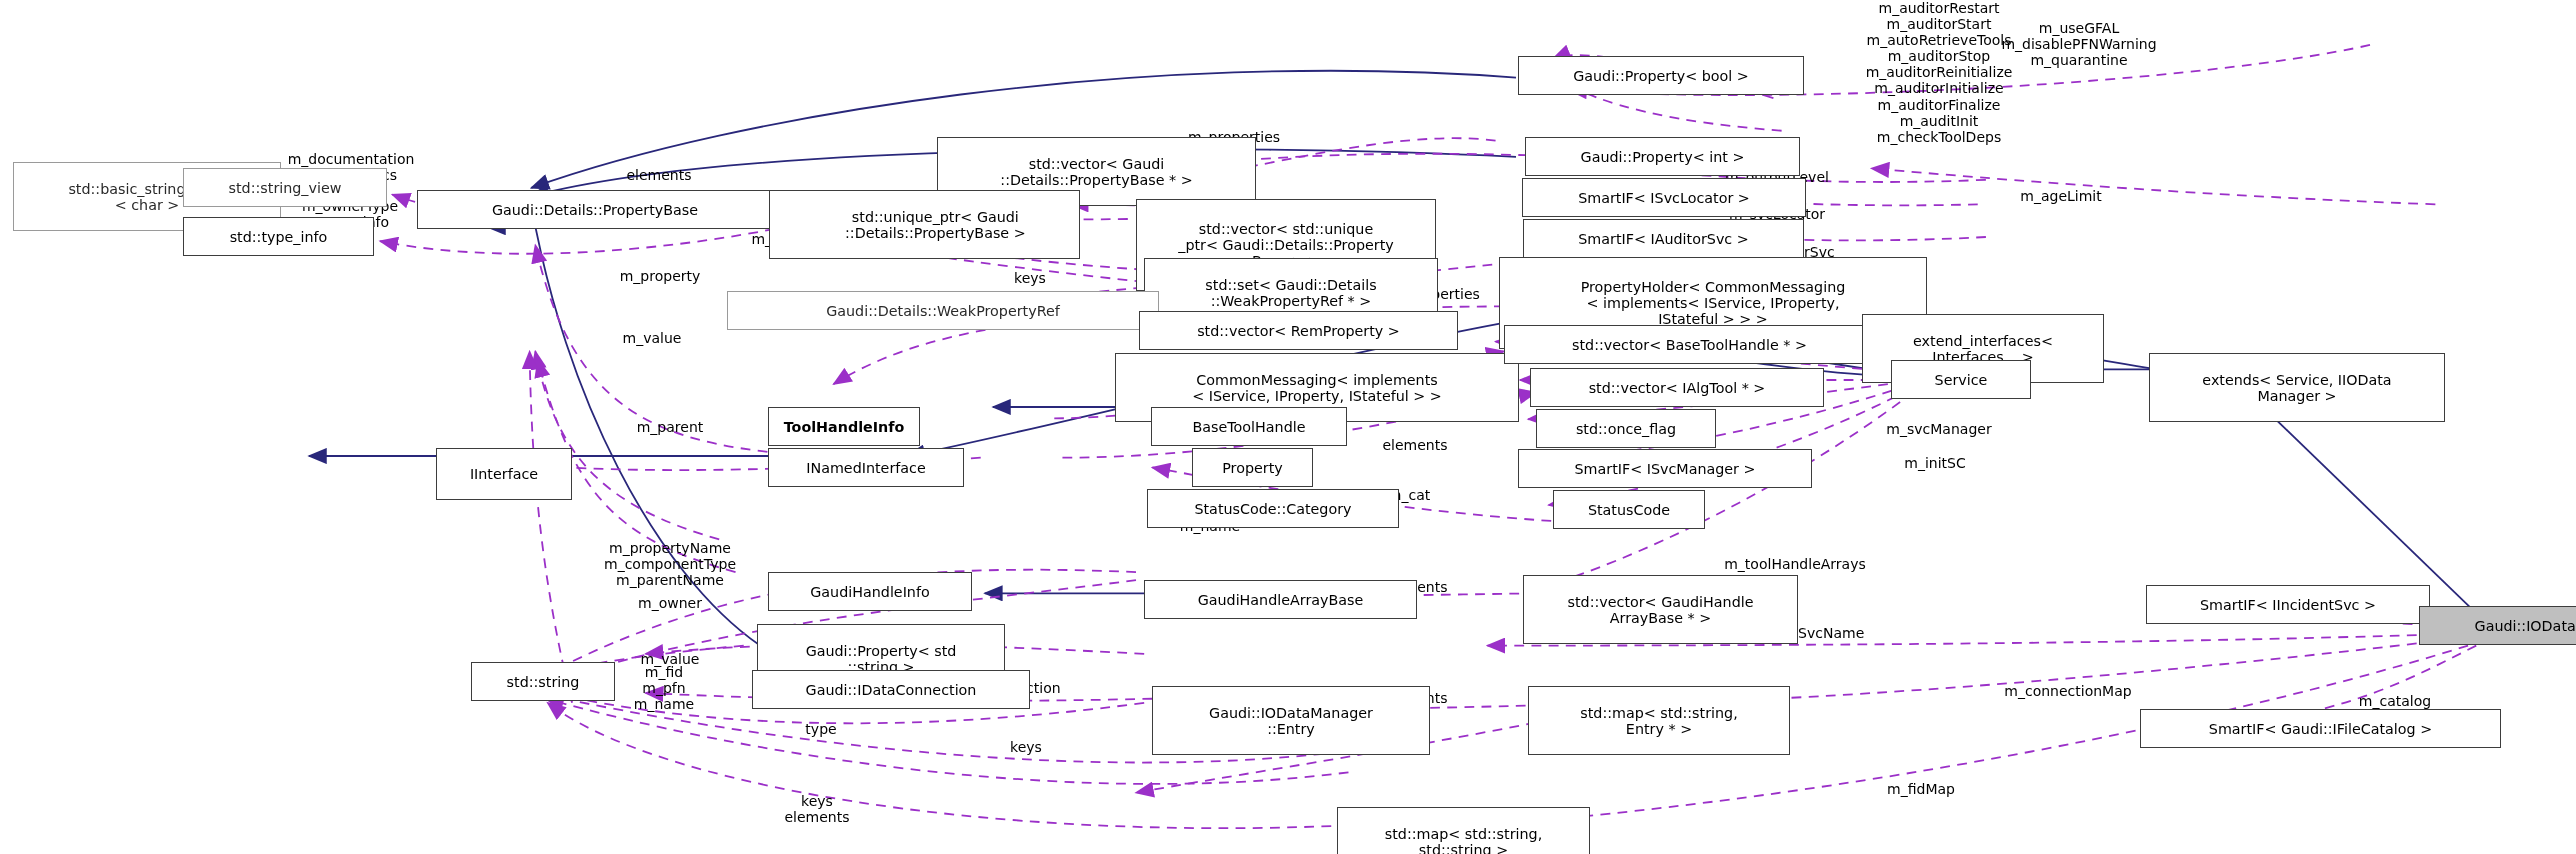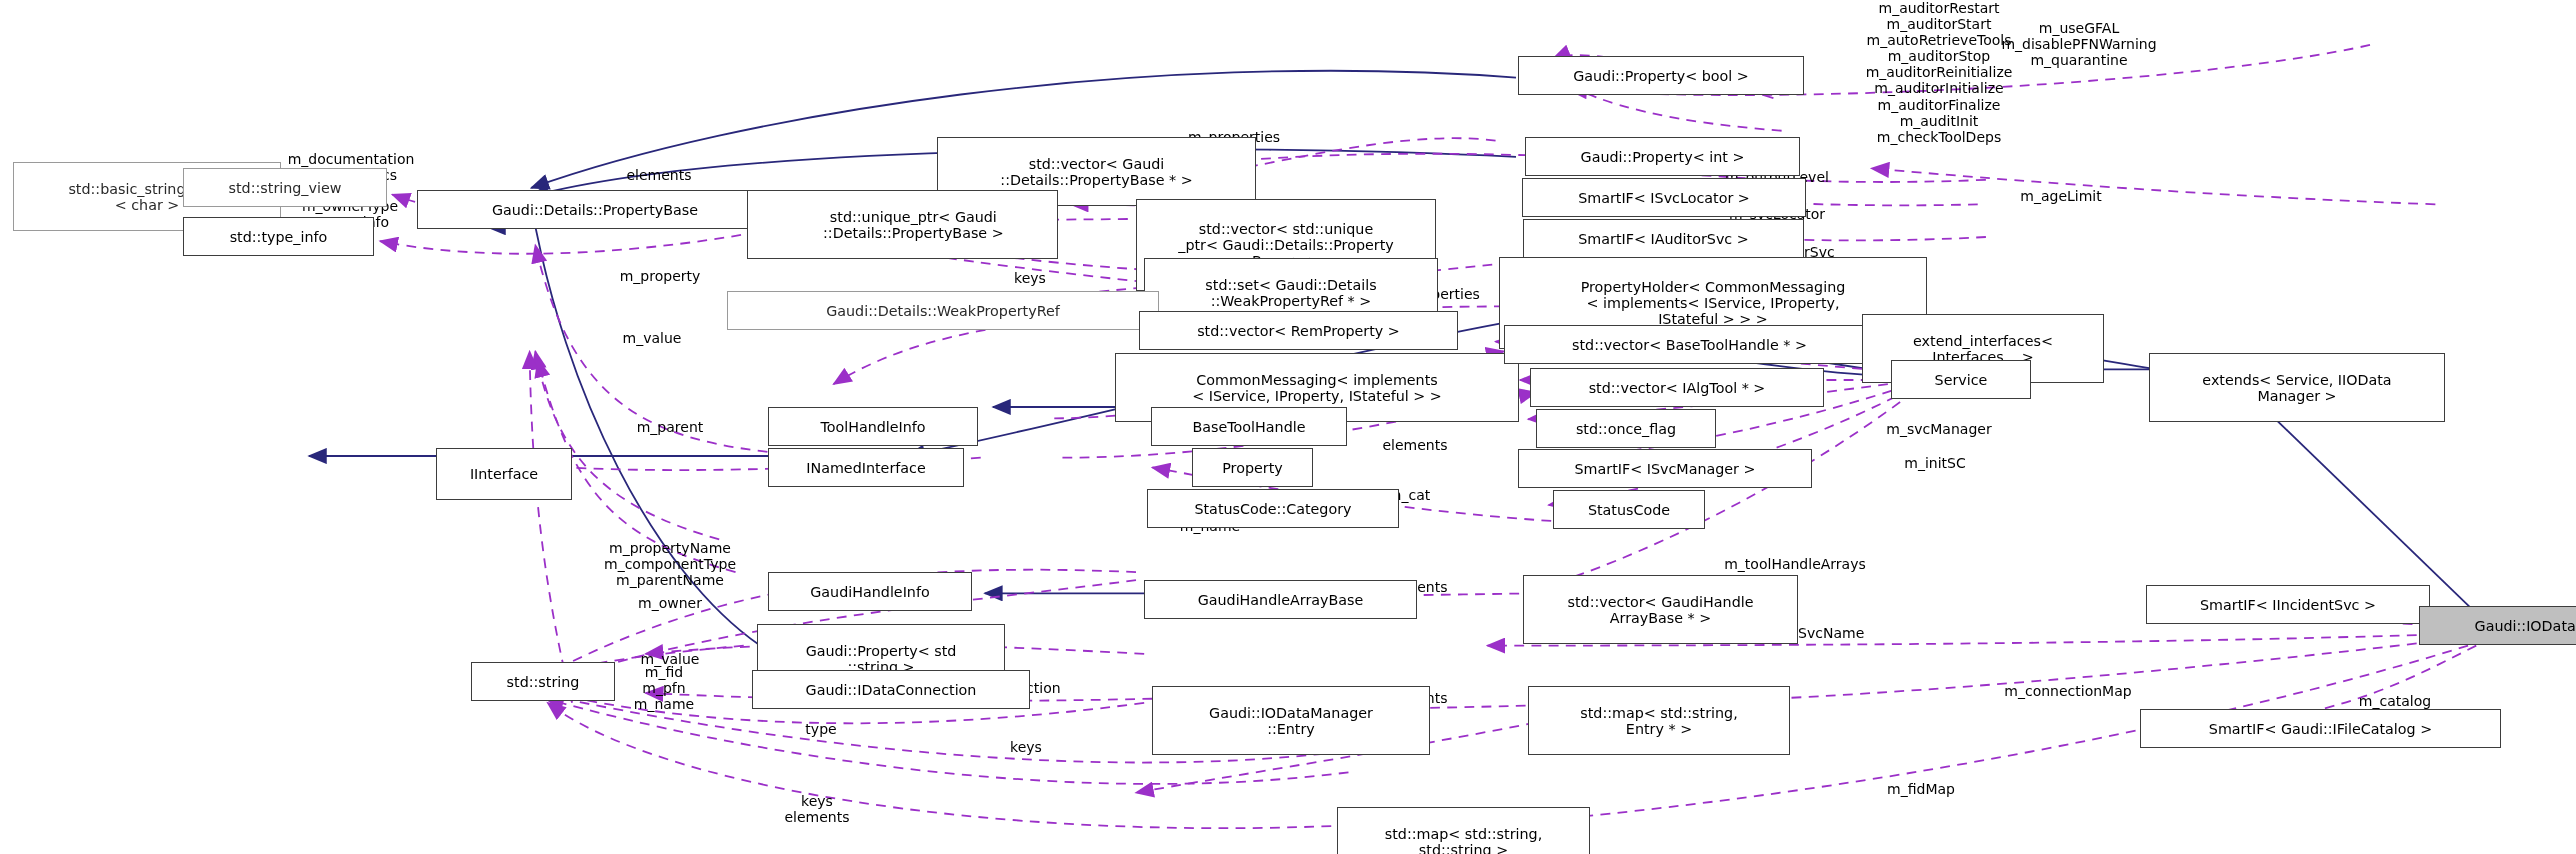--- a/index.html
+++ b/index.html
@@ -155,32 +155,32 @@
   </svg>
 
   <div id="nodes-host">
       <div class="node dim" style="left: 13px; top: 162px; width: 268px; height: 69px;">std::basic_string_view
 &lt; char &gt;</div>
       <div class="node dim" style="left: 183px; top: 168px; width: 204px; height: 39px;">std::string_view</div>
       <div class="node" style="left: 183px; top: 217px; width: 191px; height: 39px;">std::type_info</div>
       <div class="node" style="left: 417px; top: 190px; width: 356px; height: 39px;">Gaudi::Details::PropertyBase</div>
       <div class="node" style="left: 937px; top: 137px; width: 319px; height: 69px;">std::vector&lt; Gaudi
 ::Details::PropertyBase * &gt;</div>
-      <div class="node" style="left: 747px; top: 190px; width: 311px; height: 69px; padding-left: 25px;">std::unique_ptr&lt; Gaudi
+      <div class="node" style="left: 769px; top: 190px; width: 311px; height: 69px; padding-left: 25px;">std::unique_ptr&lt; Gaudi
 ::Details::PropertyBase &gt;</div>
       <div class="node" style="left: 1136px; top: 199px; width: 300px; height: 92px;">std::vector&lt; std::unique
 _ptr&lt; Gaudi::Details::Property
 Base &gt; &gt;</div>
       <div class="node" style="left: 1144px; top: 258px; width: 294px; height: 69px;">std::set&lt; Gaudi::Details
 ::WeakPropertyRef * &gt;</div>
       <div class="node dim" style="left: 727px; top: 291px; width: 432px; height: 39px;">Gaudi::Details::WeakPropertyRef</div>
       <div class="node" style="left: 1139px; top: 311px; width: 319px; height: 39px;">std::vector&lt; RemProperty &gt;</div>
       <div class="node" style="left: 1115px; top: 353px; width: 404px; height: 69px;">CommonMessaging&lt; implements
 &lt; IService, IProperty, IStateful &gt; &gt;</div>
-      <div class="node" style="left: 768px; top: 407px; width: 210px; height: 39px;">ToolHandleInfo</div>
+      <div class="node" style="left: 768px; top: 407px; width: 152px; height: 39px; font-weight: bold;">ToolHandleInfo</div>
       <div class="node" style="left: 1151px; top: 407px; width: 196px; height: 39px;">BaseToolHandle</div>
       <div class="node" style="left: 436px; top: 448px; width: 136px; height: 52px;">IInterface</div>
       <div class="node" style="left: 768px; top: 448px; width: 196px; height: 39px;">INamedInterface</div>
       <div class="node" style="left: 1192px; top: 448px; width: 121px; height: 39px;">Property</div>
       <div class="node" style="left: 1147px; top: 489px; width: 252px; height: 39px;">StatusCode::Category</div>
       <div class="node" style="left: 768px; top: 572px; width: 204px; height: 39px;">GaudiHandleInfo</div>
       <div class="node" style="left: 1144px; top: 580px; width: 273px; height: 39px;">GaudiHandleArrayBase</div>
       <div class="node" style="left: 757px; top: 624px; width: 248px; height: 69px;">Gaudi::Property&lt; std
 ::string &gt;</div>
       <div class="node" style="left: 471px; top: 662px; width: 144px; height: 39px;">std::string</div>

